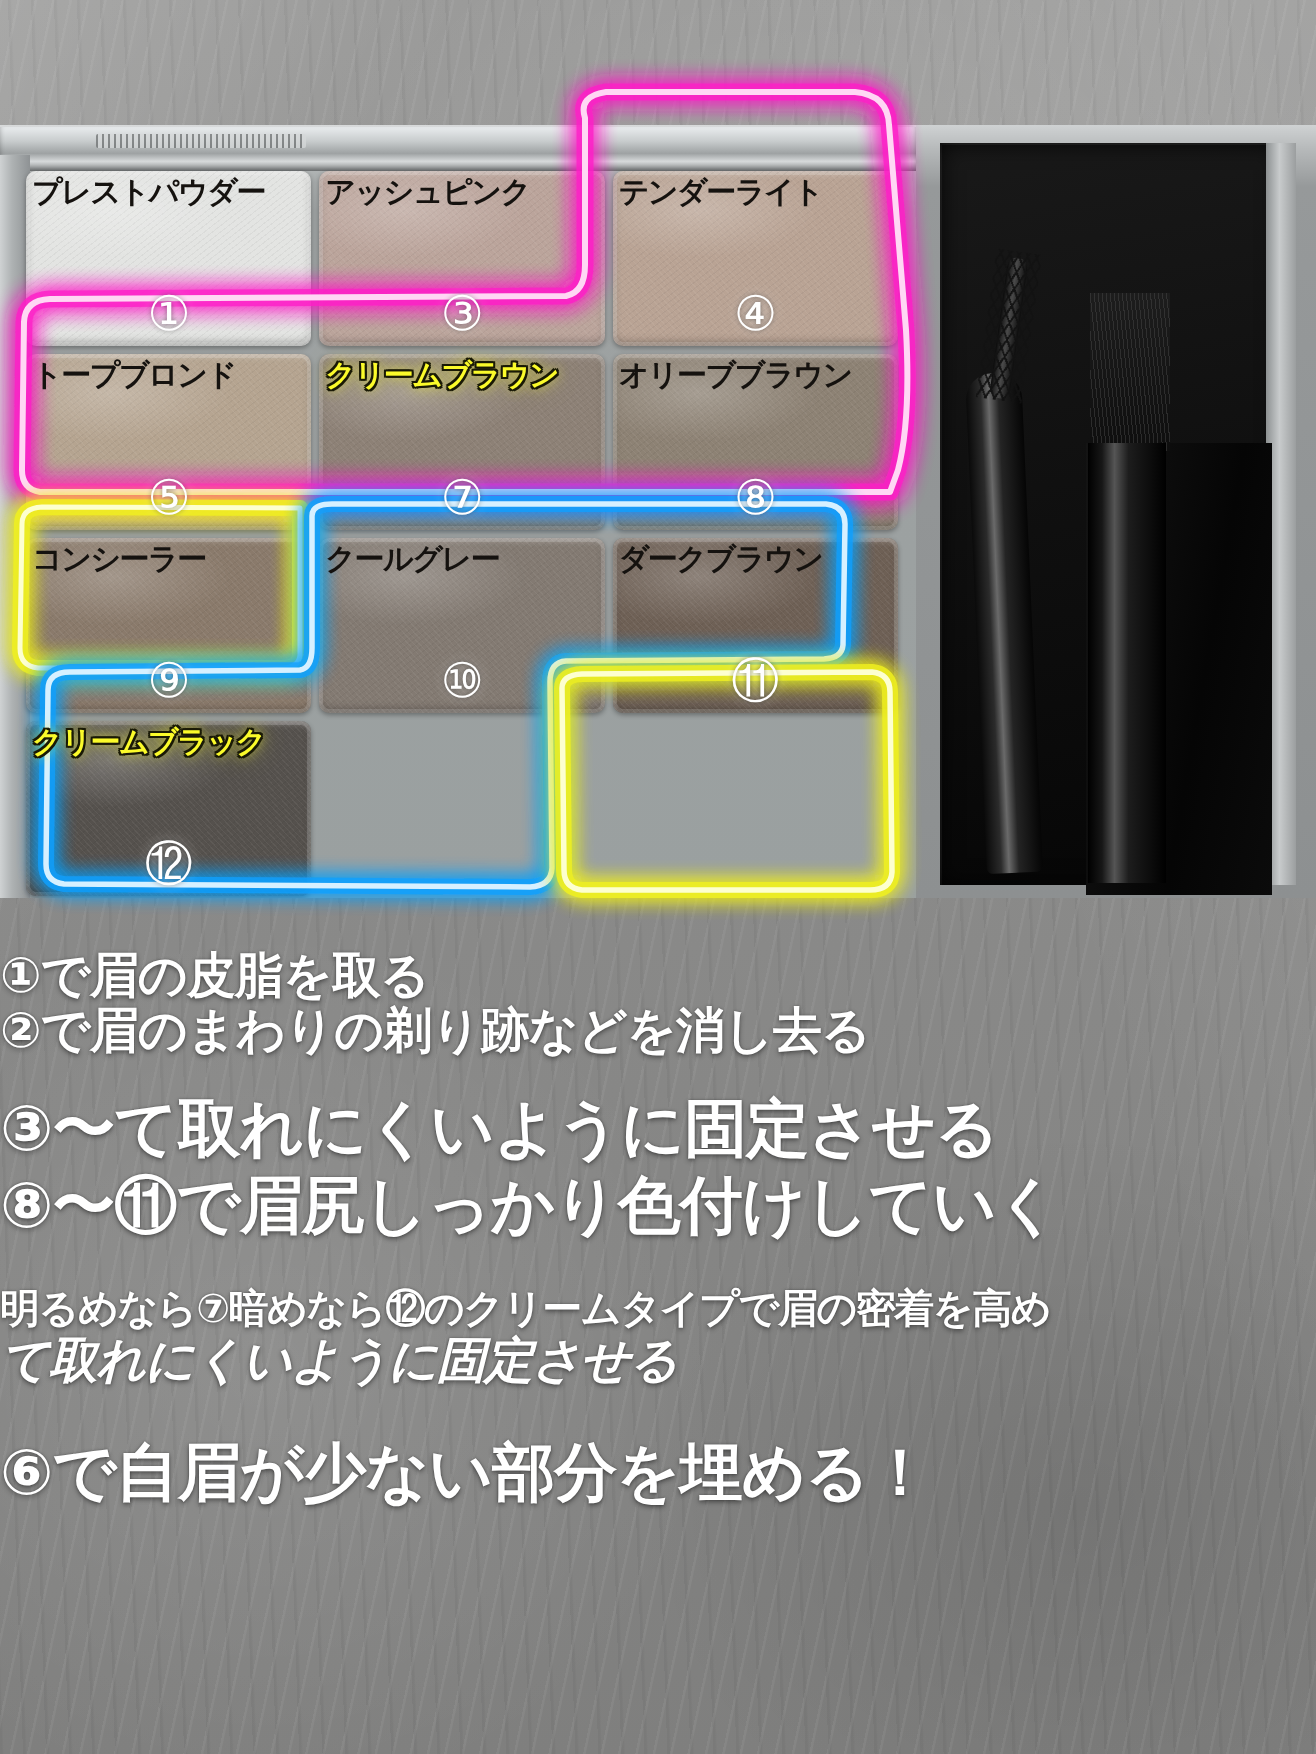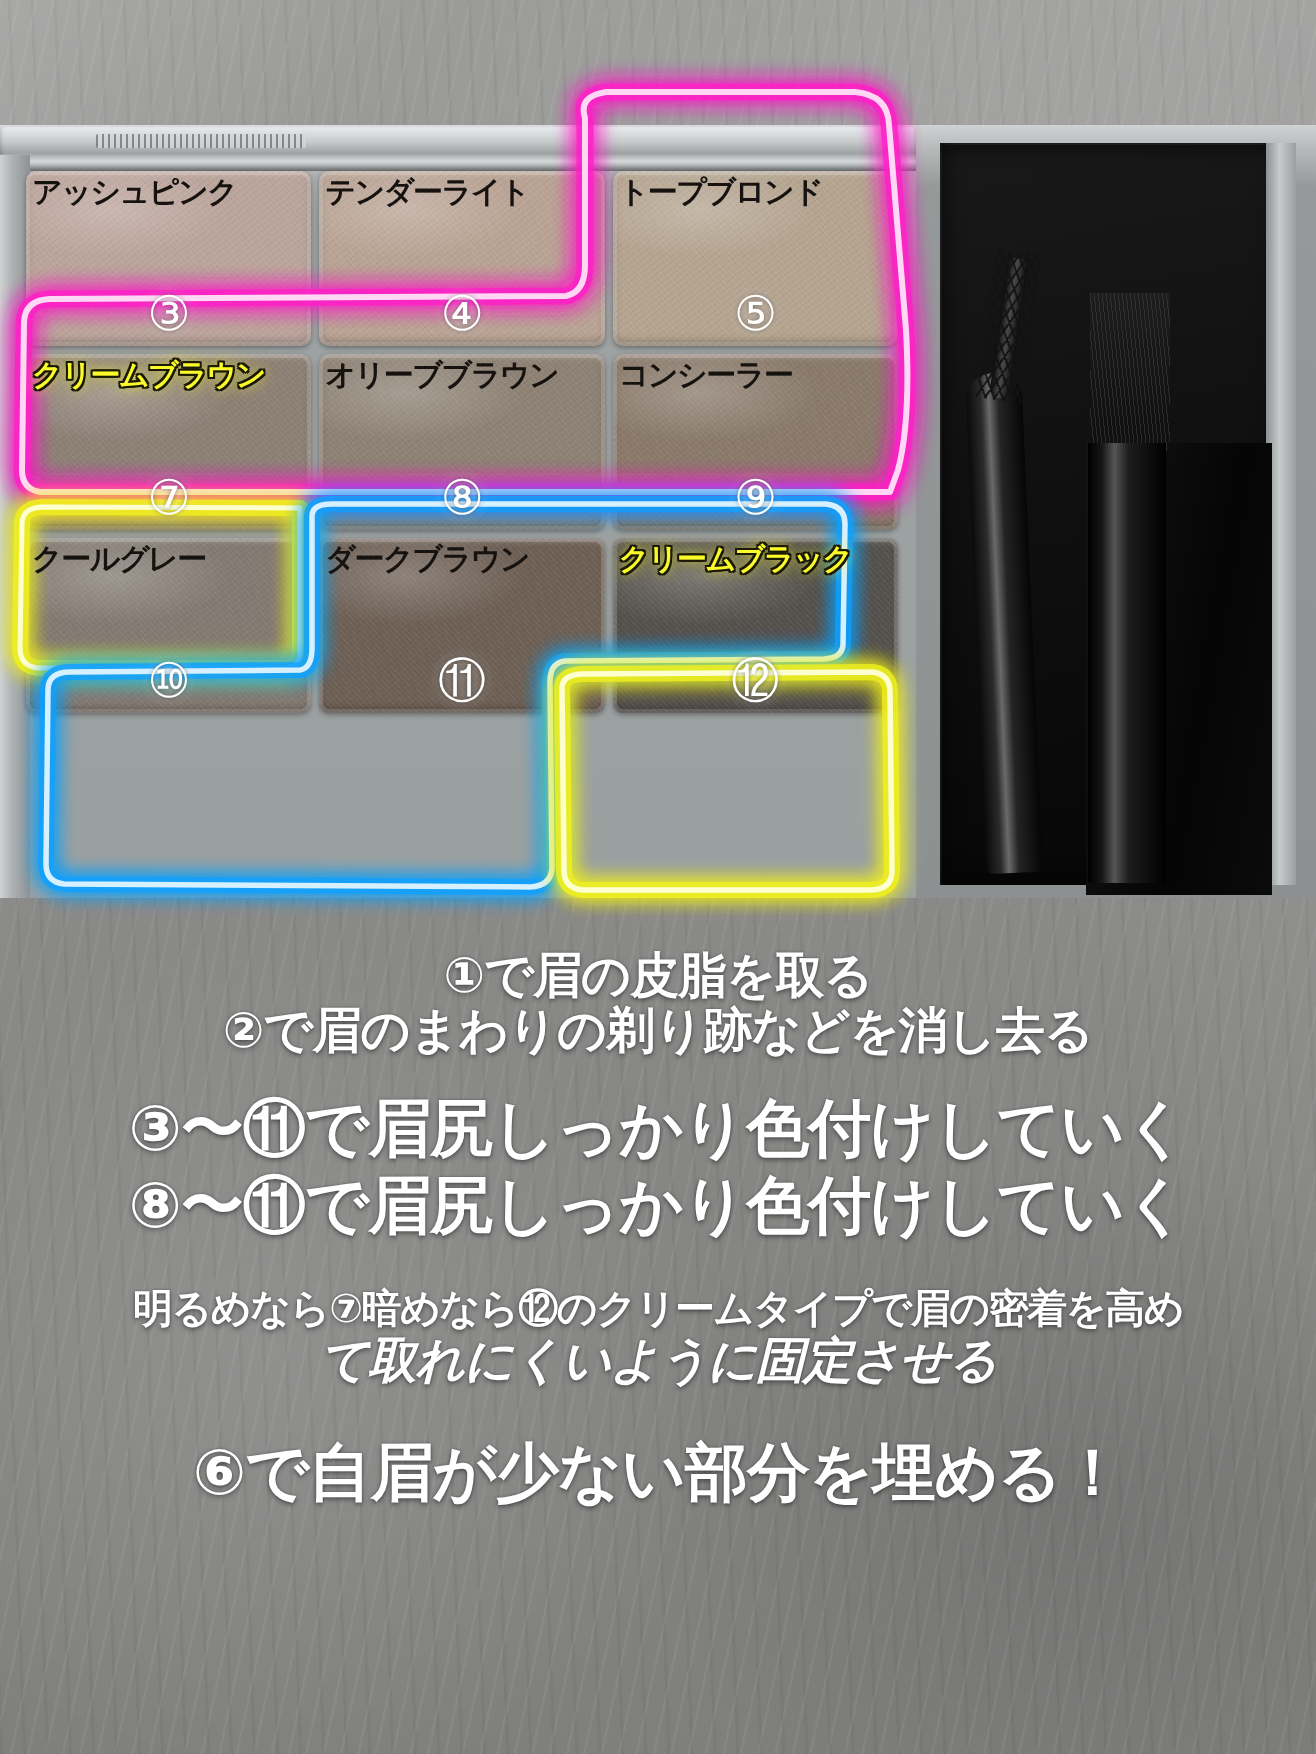--- a/index.html
+++ b/index.html
@@ -141,21 +141,21 @@
   }
   .well-block{
     position:absolute;left:146px;top:300px;width:186px;height:452px;
     background:linear-gradient(100deg,#141414 0%,#050505 60%,#0b0b0b 100%);
   }
   
   #neon{position:absolute;left:0;top:0;width:1316px;height:1754px;pointer-events:none;}
   
   #captions{
     position:absolute;left:0;top:898px;width:1316px;height:856px;
-    display:flex;flex-direction:column;align-items:center;
+    display:flex;flex-direction:column;align-items:flex-start;
   }
   .cap{
     color:#ffffff;font-weight:700;text-align:center;white-space:nowrap;
     text-shadow:0 2px 5px rgba(0,0,0,.45),0 0 2px rgba(0,0,0,.3);
     letter-spacing:-1px;
   }
   .cap.s1{font-size:49px;line-height:1.12;margin-top:50px;}
   .cap.s2{font-size:49px;line-height:1.12;}
   .cap.s3{font-size:63px;line-height:1.22;margin-top:32px;}
   .cap.s4{font-size:63px;line-height:1.22;}
@@ -170,20 +170,25 @@
 
 <div id="photo">
 
   <div id="palette">
     <div class="railing"></div>
     <div class="edge-left"></div>
 
     <div id="grid">
 
       <div class="cell">
+        <div class="pan" style="background: rgb(227, 228, 226);"></div>
+        <div class="pan-name dark">プレストパウダー</div>
+        <div class="pan-num">①</div>
+      </div>
+      <div class="cell">
         <div class="pan" style="background: rgb(187, 164, 155);"></div>
         <div class="pan-name dark">アッシュピンク</div>
         <div class="pan-num">③</div>
       </div>
 
       <div class="cell">
         <div class="pan" style="background: rgb(185, 163, 148);"></div>
         <div class="pan-name dark">テンダーライト</div>
         <div class="pan-num">④</div>
       </div>
@@ -300,18 +305,18 @@
     <path d="M562 688 Q562 675 582 674 L872 672 Q890 674 890 692 L892 872
              Q891 890 870 890 L582 890 Q564 888 564 870 Z" fill="none" stroke="#f2f21c" stroke-width="16" stroke-linejoin="round" stroke-linecap="round" filter="url(#glowYellow)" opacity="0.93"></path>
     <path d="M562 688 Q562 675 582 674 L872 672 Q890 674 890 692 L892 872
              Q891 890 870 890 L582 890 Q564 888 564 870 Z" fill="none" stroke="#fdffcf" stroke-width="5.5" stroke-linejoin="round" stroke-linecap="round"></path>
   </g>
 </svg>
 
 <div id="captions">
   <div class="cap s1">①で眉の皮脂を取る</div>
   <div class="cap s2">②で眉のまわりの剃り跡などを消し去る</div>
-  <div class="cap s3">③〜⑪で眉尻しっかり色付けしていく</div>
+  <div class="cap s3">③〜て取れにくいように固定させる</div>
   <div class="cap s4">⑧〜⑪で眉尻しっかり色付けしていく</div>
   <div class="cap s5">明るめなら⑦暗めなら⑫のクリームタイプで眉の密着を高め</div>
   <div class="cap s6">て取れにくいように固定させる</div>
   <div class="cap s7">⑥で自眉が少ない部分を埋める！</div>
 </div>
 
 </body></html>

